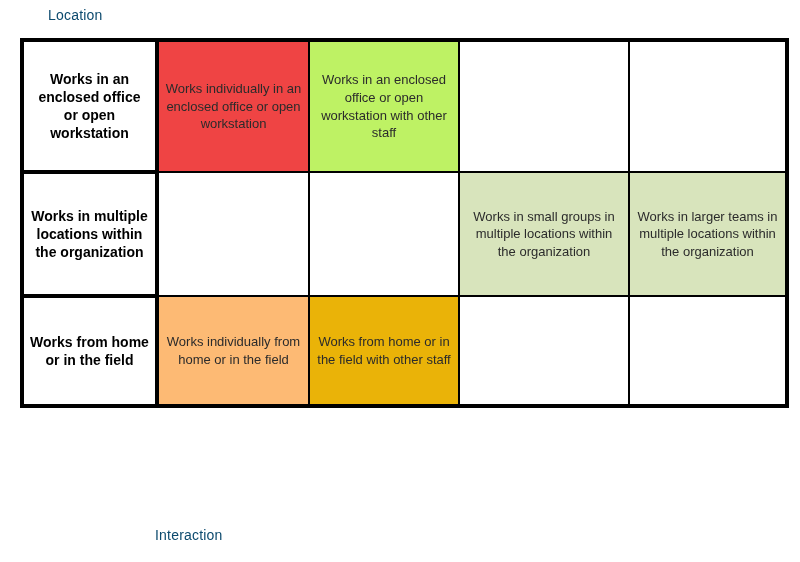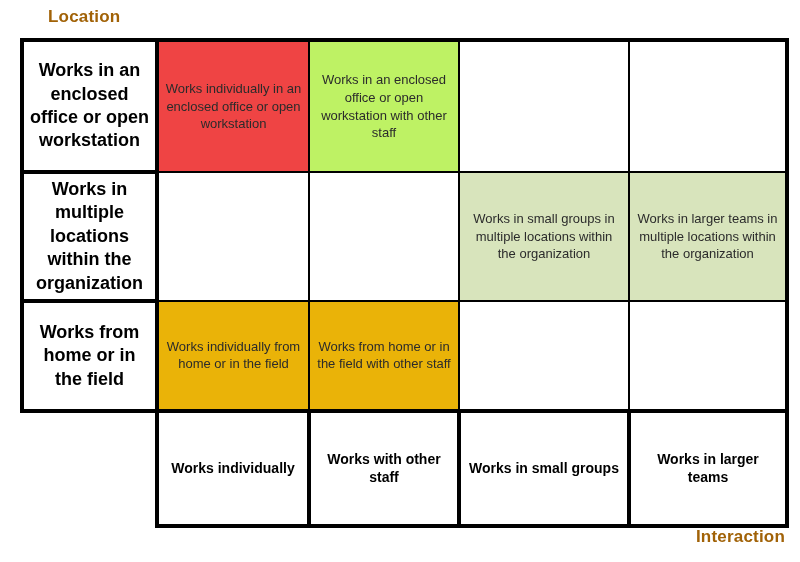--- a/index.html
+++ b/index.html
@@ -7,54 +7,54 @@
   .page {
     position: relative;
     width: 800px;
     height: 562px;
     background: #ffffff;
     font-family: "Liberation Sans", sans-serif;
     overflow: hidden;
   }
   .axis-title {
     position: absolute;
-    font-size: 17px;
-    font-weight: bold;
-    color: #a16207;
+    font-size: 14px;
+    font-weight: normal;
+    color: #0c4a6e;
     letter-spacing: 0.2px;
   }
   .title-location { left: 48px; top: 7px; }
   .title-interaction {
     left: 155px;
     top: 527px;
     width: 630px;
-    text-align: right;
+    text-align: left;
   }
   table.matrix {
     position: absolute;
     left: 20px;
     top: 38px;
     width: 765px;
     border-collapse: collapse;
     table-layout: fixed;
   }
   tr.r1 { height: 132px; }
-  tr.r2 { height: 103px; }
+  tr.r2 { height: 124px; }
   tr.r3 { height: 110px; }
   tr.r4 { height: 115px; }
   td {
     border: 2px solid #000000;
     vertical-align: middle;
     text-align: center;
     padding: 4px 6px;
   }
   td.rowhead {
     border-width: 4px;
     font-weight: bold;
-    font-size: 18px;
+    font-size: 14px;
     line-height: 1.3;
     color: #000000;
     background: #ffffff;
   }
   td.cell {
     font-size: 13px;
     line-height: 1.35;
     color: #2b2b2b;
   }
   
@@ -99,30 +99,23 @@
       </tr>
       <tr class="r2">
         <td class="rowhead">Works in multiple locations within the organization</td>
         <td class="cell" style="background-color: rgb(255, 255, 255);"></td>
         <td class="cell" style="background-color: rgb(255, 255, 255);"></td>
         <td class="cell" style="background-color: rgb(216, 228, 188); margin-left: 22px;">Works in small groups in multiple locations within the organization</td>
         <td class="cell last-col" style="background-color: rgb(216, 228, 188); margin-left: 20px;">Works in larger teams in multiple locations within the organization</td>
       </tr>
       <tr class="r3">
         <td class="rowhead">Works from home or in the field</td>
-        <td class="cell" style="background-color: #eab308;">Works individually from home or in the field</td>
+        <td class="cell" style="background-color: #fdba74;">Works individually from home or in the field</td>
         <td class="cell" style="background-color: #eab308;">Works from home or in the field with other staff</td>
         <td class="cell" style="background-color: rgb(255, 255, 255);"></td>
         <td class="cell last-col" style="background-color: rgb(255, 255, 255);"></td>
-      </tr>
-      <tr class="r4">
-        <td class="corner"></td>
-        <td class="colfoot">Works individually</td>
-        <td class="colfoot">Works with other staff</td>
-        <td class="colfoot">Works in small groups</td>
-        <td class="colfoot">Works in larger teams</td>
       </tr>
     </tbody>
   </table>
 
   <div class="axis-title title-interaction">Interaction</div>
 
 </div>
 
 </body></html>

